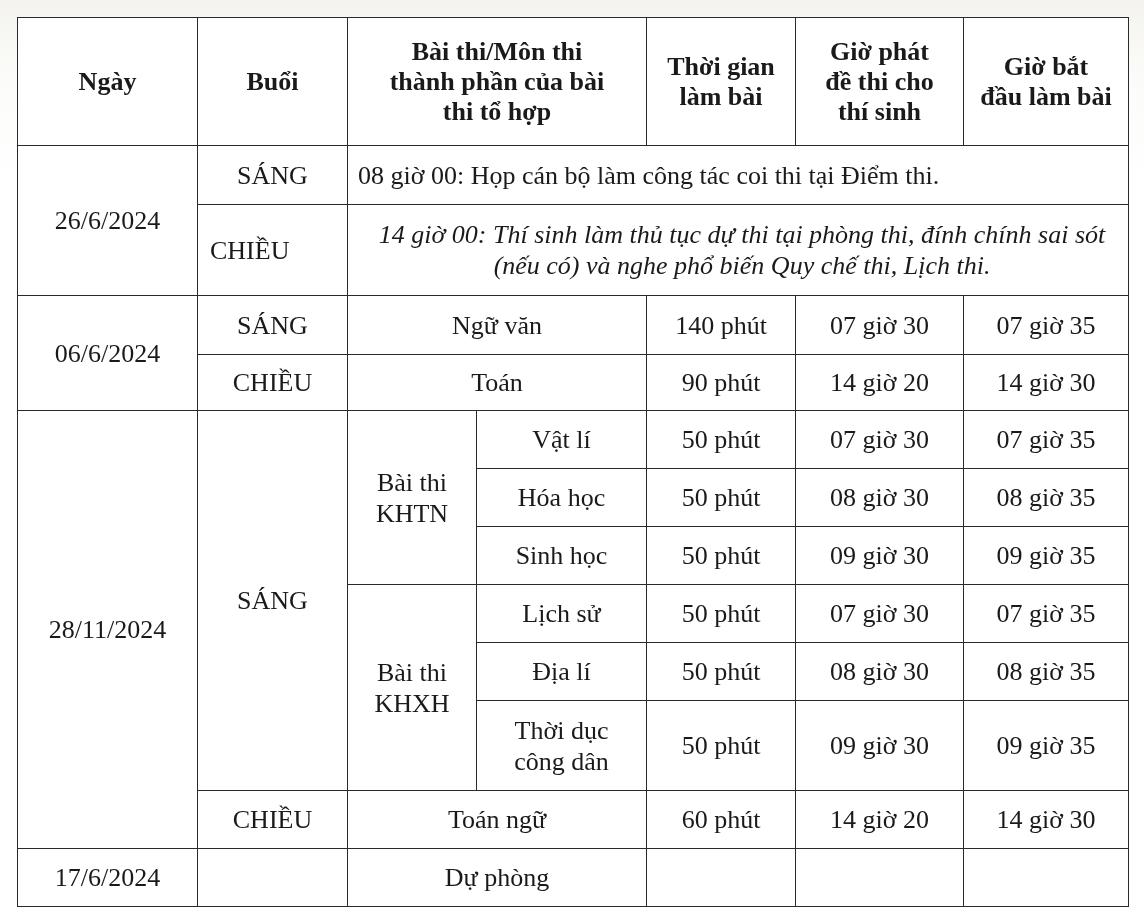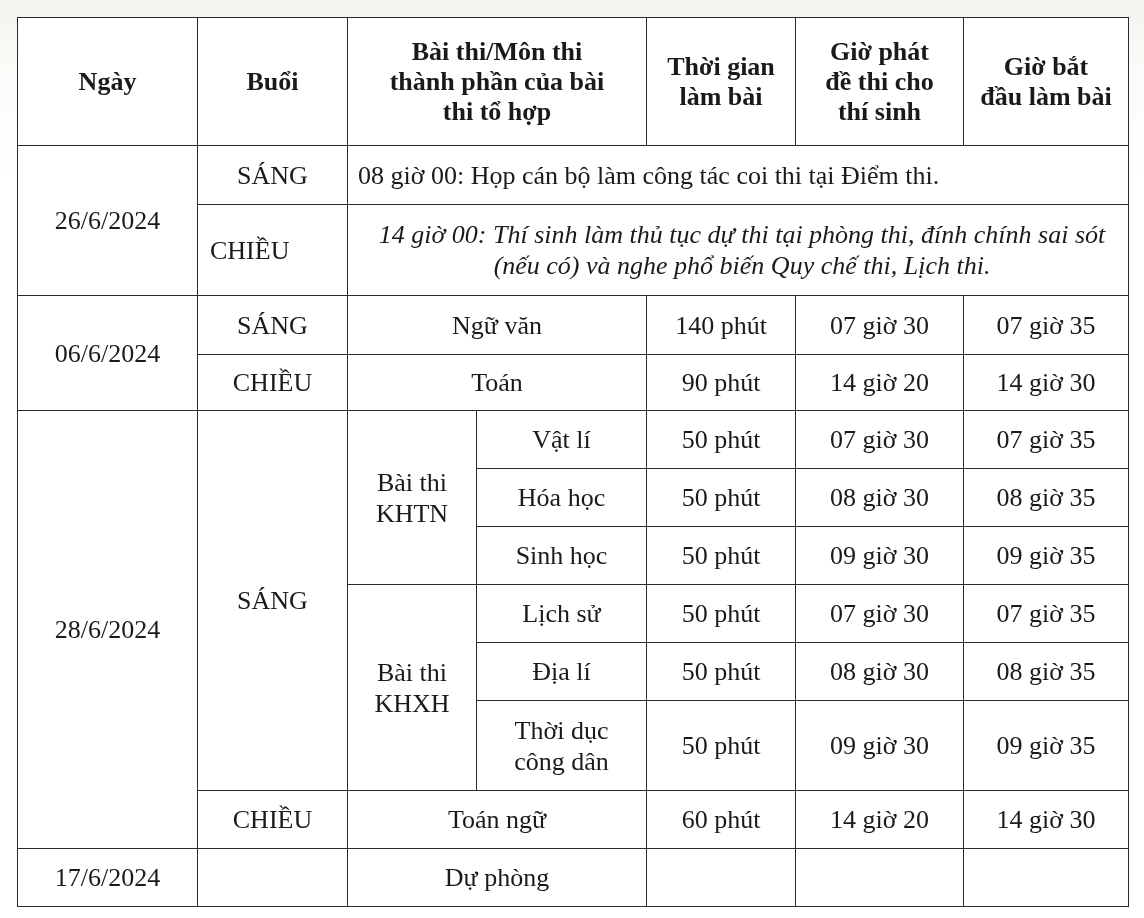--- a/index.html
+++ b/index.html
@@ -102,21 +102,21 @@
   </tr>
   <tr style="height:56px">
     <td>CHIỀU</td>
     <td colspan="2">Toán</td>
     <td>90 phút</td>
     <td class="bold">14 giờ 20</td>
     <td class="bold">14 giờ 30</td>
   </tr>
 
   <tr style="height:58px">
-    <td rowspan="7">28/6/2024</td>
+    <td rowspan="7">28/11/2024</td>
     <td rowspan="6">SÁNG</td>
     <td rowspan="3">
       <div>Bài thi</div>
       <div>KHTN</div>
     </td>
     <td>Vật lí</td>
     <td>50 phút</td>
     <td class="bold">07 giờ 30</td>
     <td class="bold">07 giờ 35</td>
   </tr>

